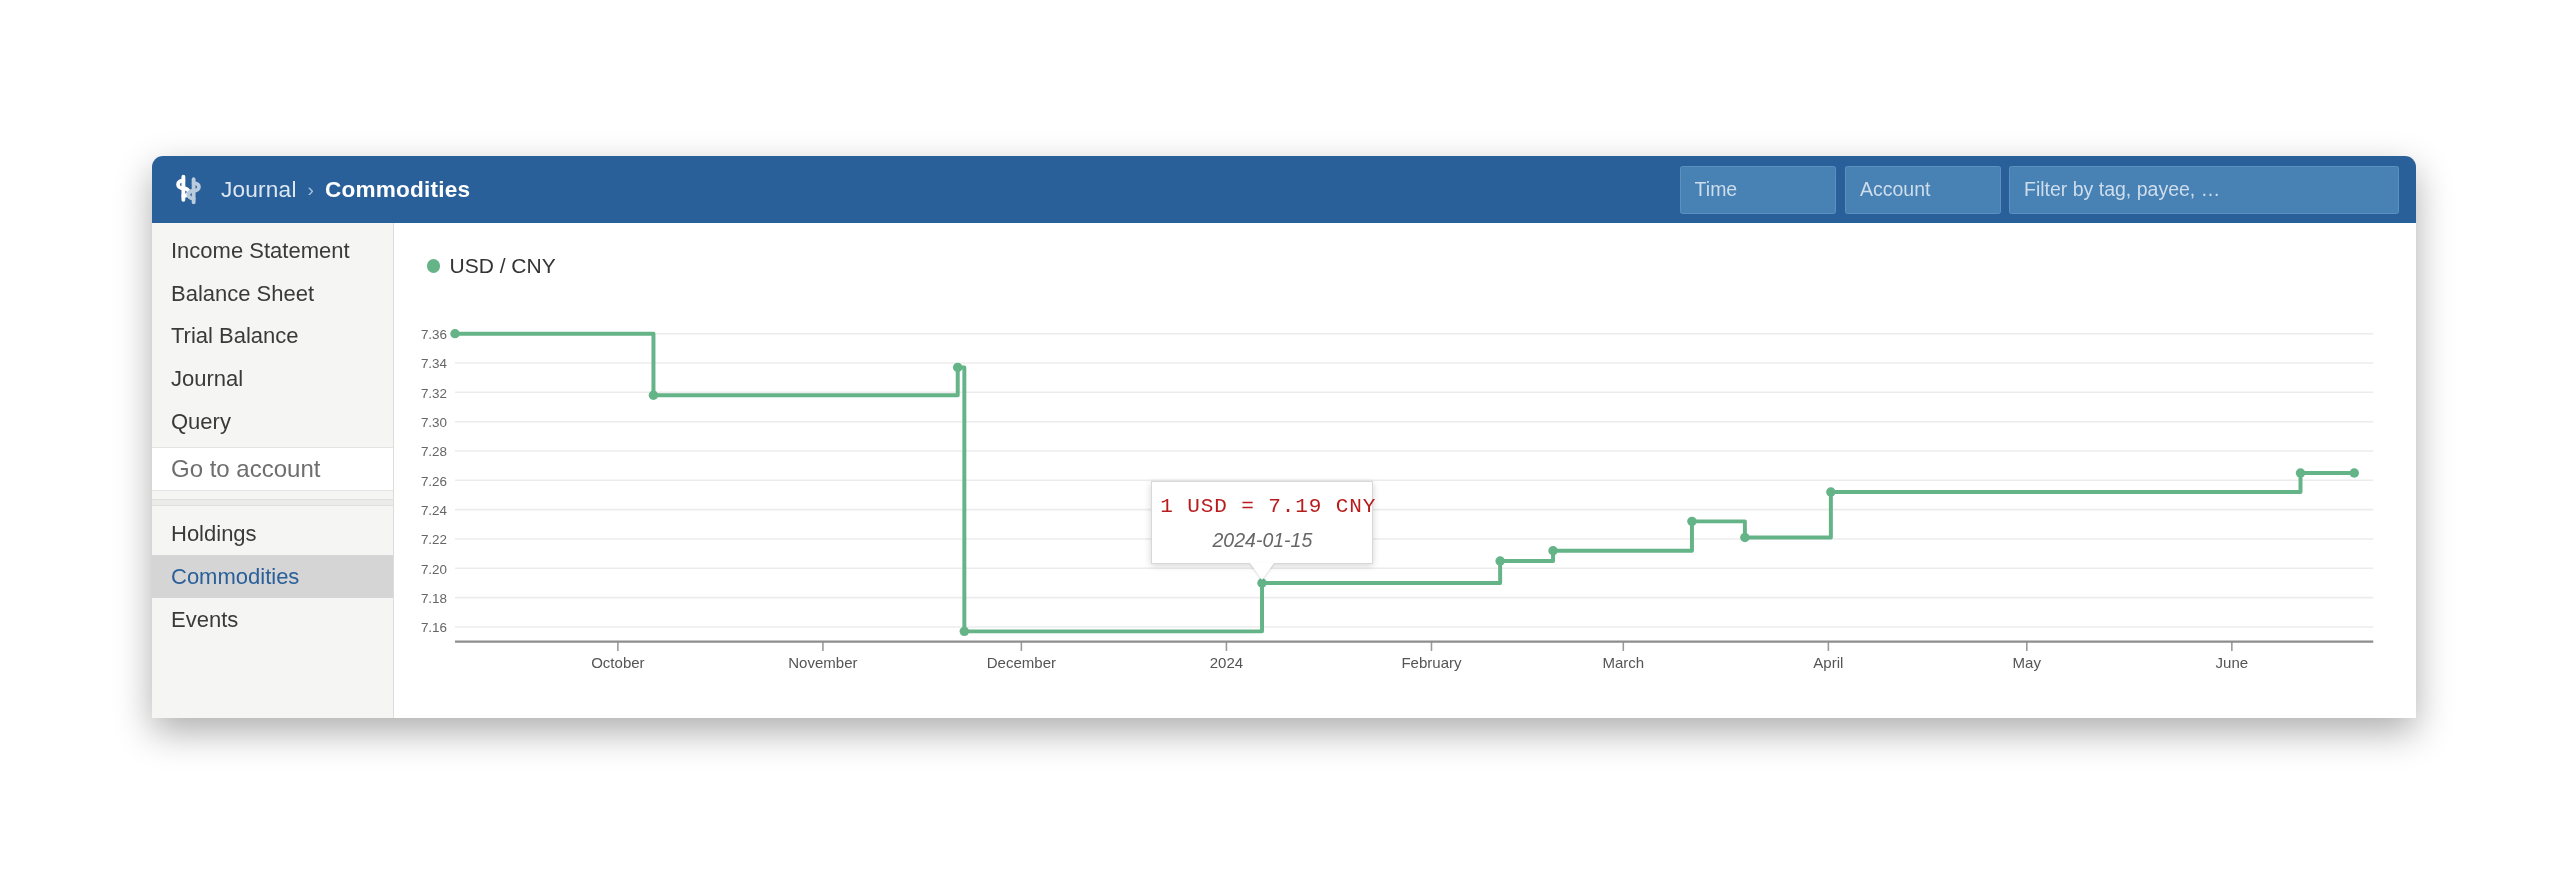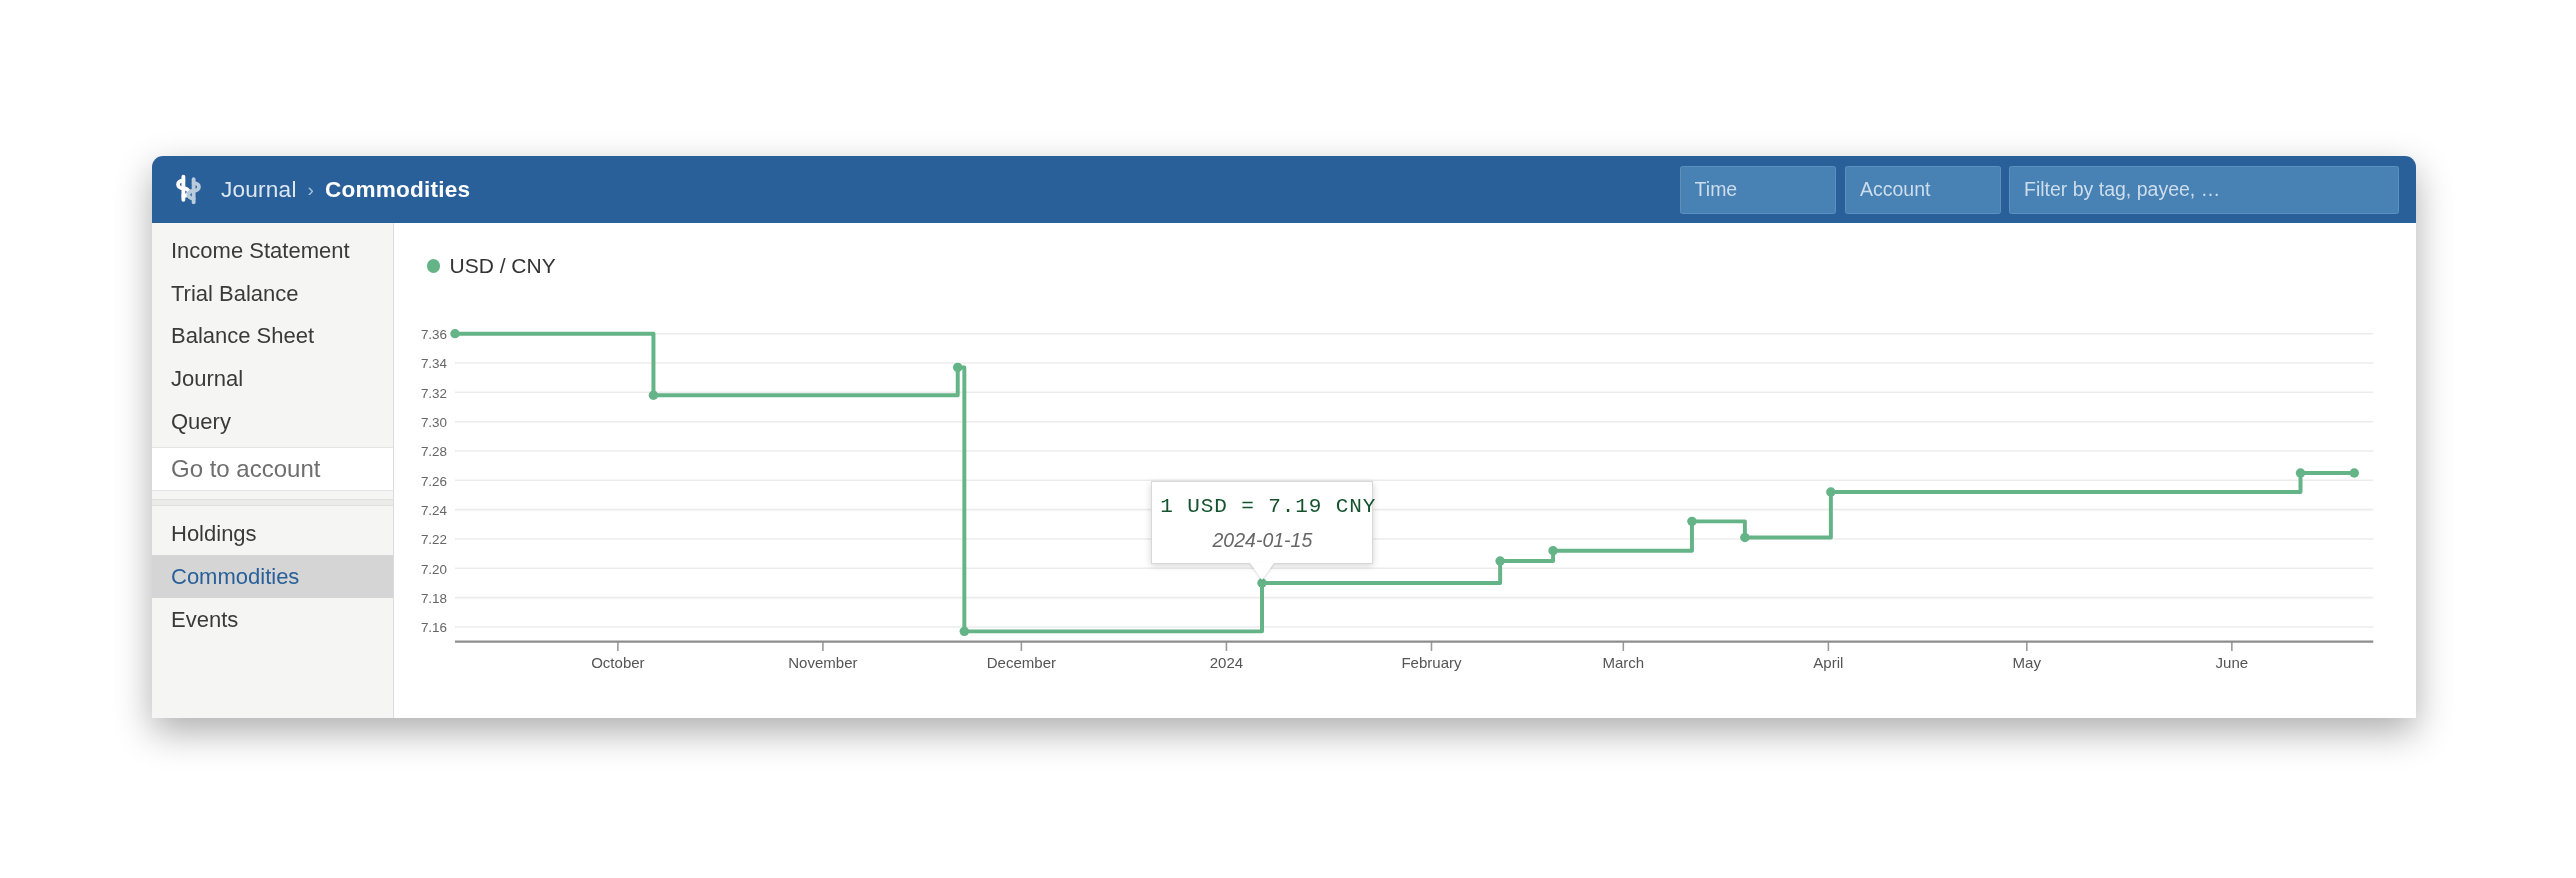--- a/index.html
+++ b/index.html
@@ -225,21 +225,21 @@
     width: 222px;
     background: #ffffff;
     border: 0.8px solid #d8d8d8;
     box-shadow: 0 2.3px 7px rgba(0,0,0,.18);
     padding: 12.5px 7.8px 11px 7.8px;
     text-align: center;
   }
   #tooltip .tt-main {
     font-family: "Liberation Mono", monospace;
     font-size: 21px;
-    color: #14532d;
+    color: #b91c1c;
     letter-spacing: 0.9px;
     white-space: nowrap;
   }
   #tooltip .tt-date {
     font-style: italic;
     font-size: 19.5px;
     color: #666;
     margin-top: 11px;
   }
   #tooltip .tt-arrow {
@@ -285,22 +285,22 @@
     <input id="time-input" class="hdr-input" type="text" placeholder="Time" style="">
     <input id="account-input" class="hdr-input" type="text" placeholder="Account" style="">
     <input id="filter-input" class="hdr-input" type="text" placeholder="Filter by tag, payee, …" style="">
   </div>
 
   <div id="body-split">
 
     <nav id="sidebar">
 
       <a class="nav-item">Income Statement</a>
+      <a class="nav-item">Balance Sheet</a>
       <a class="nav-item">Trial Balance</a>
-      <a class="nav-item">Balance Sheet</a>
       <a class="nav-item">Journal</a>
       <a class="nav-item">Query</a>
 
       <div class="nav-input-wrap">
         <input id="go-to-account" type="text" placeholder="Go to account" style="">
       </div>
 
       <div class="nav-divider"></div>
 
       <a class="nav-item">Holdings</a>

